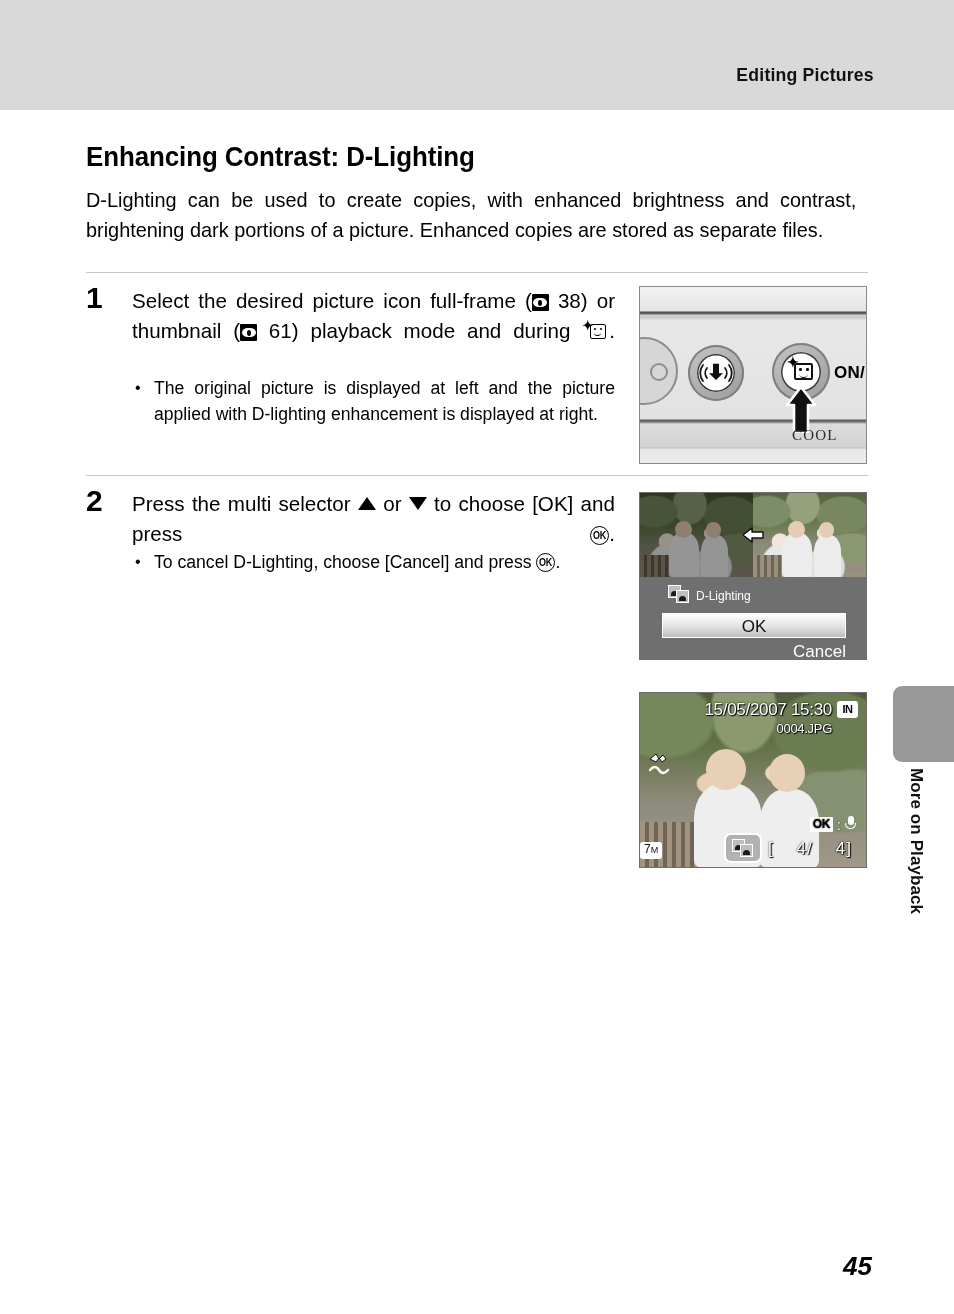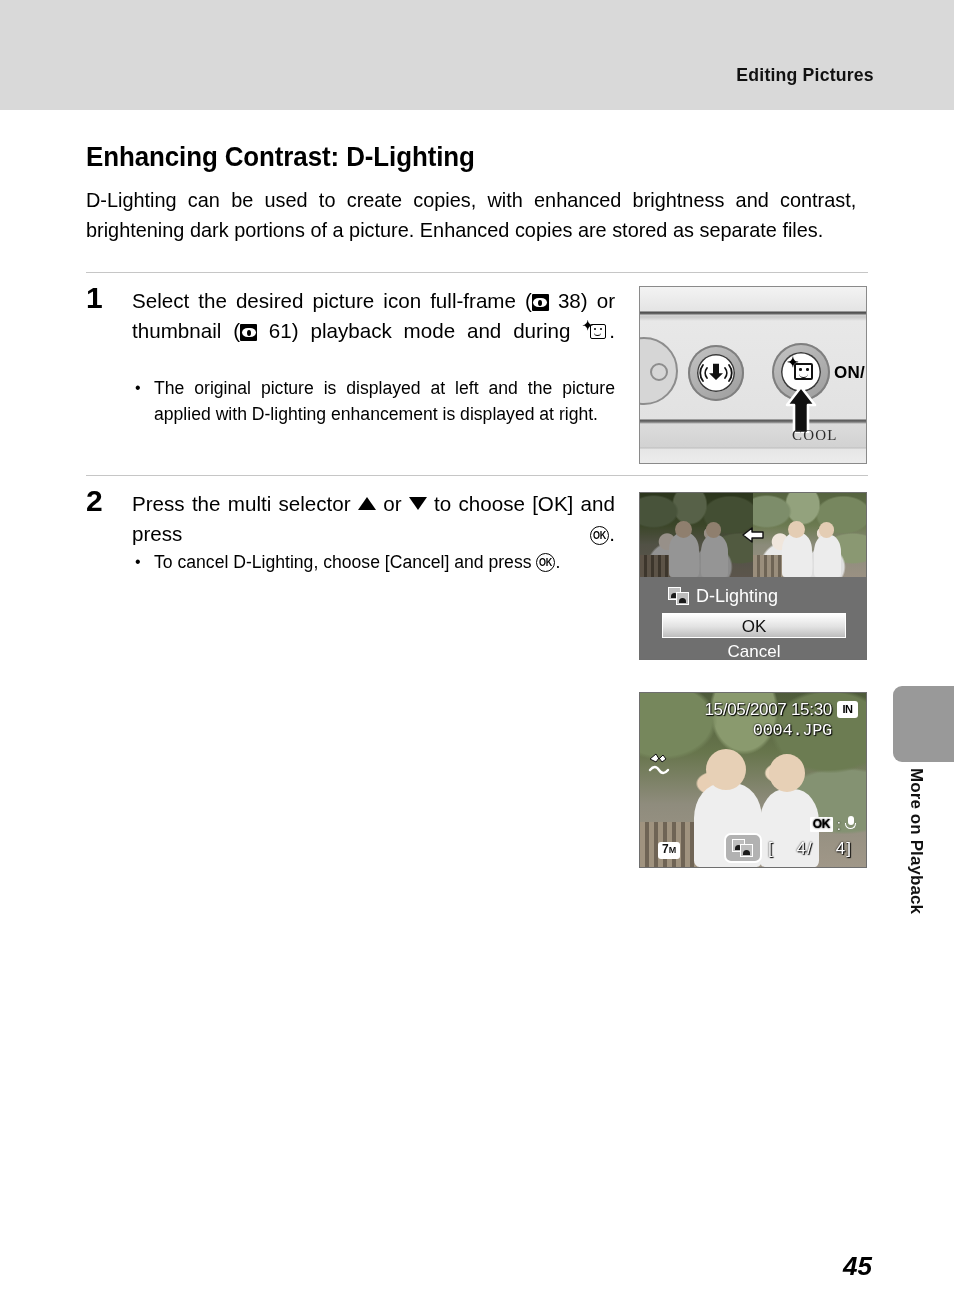--- a/index.html
+++ b/index.html
@@ -435,21 +435,21 @@
   .menu-lower {
     position: absolute;
     left: 0; top: 84px;
     width: 100%; height: 84px;
     background: #6f6f6f;
   }
   .menu-label {
     position: absolute;
     left: 28px; top: 8px;
     color: #fff;
-    font-size: 18px;
+    font-size: 12px;
     line-height: 22px;
     white-space: nowrap;
   }
   .menu-label .ico-copy { margin-right: 6px; }
   .ico-copy.onscreen i { background: #bdbdbd; border-color: #fff; }
   .ico-copy.onscreen .f1::after,
   .ico-copy.onscreen .f2::after { background: #1a1a1a; }
   .menu-opt {
     position: absolute;
     left: 22px;
@@ -463,20 +463,21 @@
   .menu-opt.selected {
     top: 36px;
     background: linear-gradient(to bottom,#ffffff 0%,#e2e2e2 55%,#bdbdbd 100%);
     color: #111;
     border: 1px solid #fff;
   }
   .menu-opt.normal {
     top: 62px;
     background: transparent;
     color: #fff;
+    text-align: right;
   }
 
   
   .play-photo {
     position: absolute;
     left: 0; top: 0;
     width: 100%; height: 100%;
     background:
       radial-gradient(ellipse at 34% 52%, #e8cfb4 0 9%, rgba(232,207,180,0) 10%),
       radial-gradient(ellipse at 62% 46%, #eed9bf 0 7%, rgba(238,217,191,0) 8%),
@@ -521,32 +522,31 @@
     color: #000;
     border-radius: 3px;
     font-size: 11px;
     font-weight: 700;
     line-height: 17px;
     text-align: center;
     letter-spacing: -.4px;
   }
   .osd-file {
     top: 28px; right: 34px;
-    font-size: 17px;
+    font-size: 13px;
     letter-spacing: -.3px;
     text-shadow: 0 0 2px #000, 1px 1px 1px #000;
-    font-family: Liberation Mono, monospace;
   }
   .osd-res {
-    left: 18px; bottom: 8px;
+    left: 0; bottom: 8px;
     background: #fff;
     color: #111;
     border-radius: 3px;
     font-size: 12px;
-    font-weight: 700;
+    font-weight: 400;
     padding: 1px 4px 2px 4px;
     line-height: 13px;
   }
   .osd-res sub {
     font-size: 9px;
     vertical-align: baseline;
   }
   .osd-dlight-badge {
     left: 84px; bottom: 4px;
     width: 38px; height: 30px;

